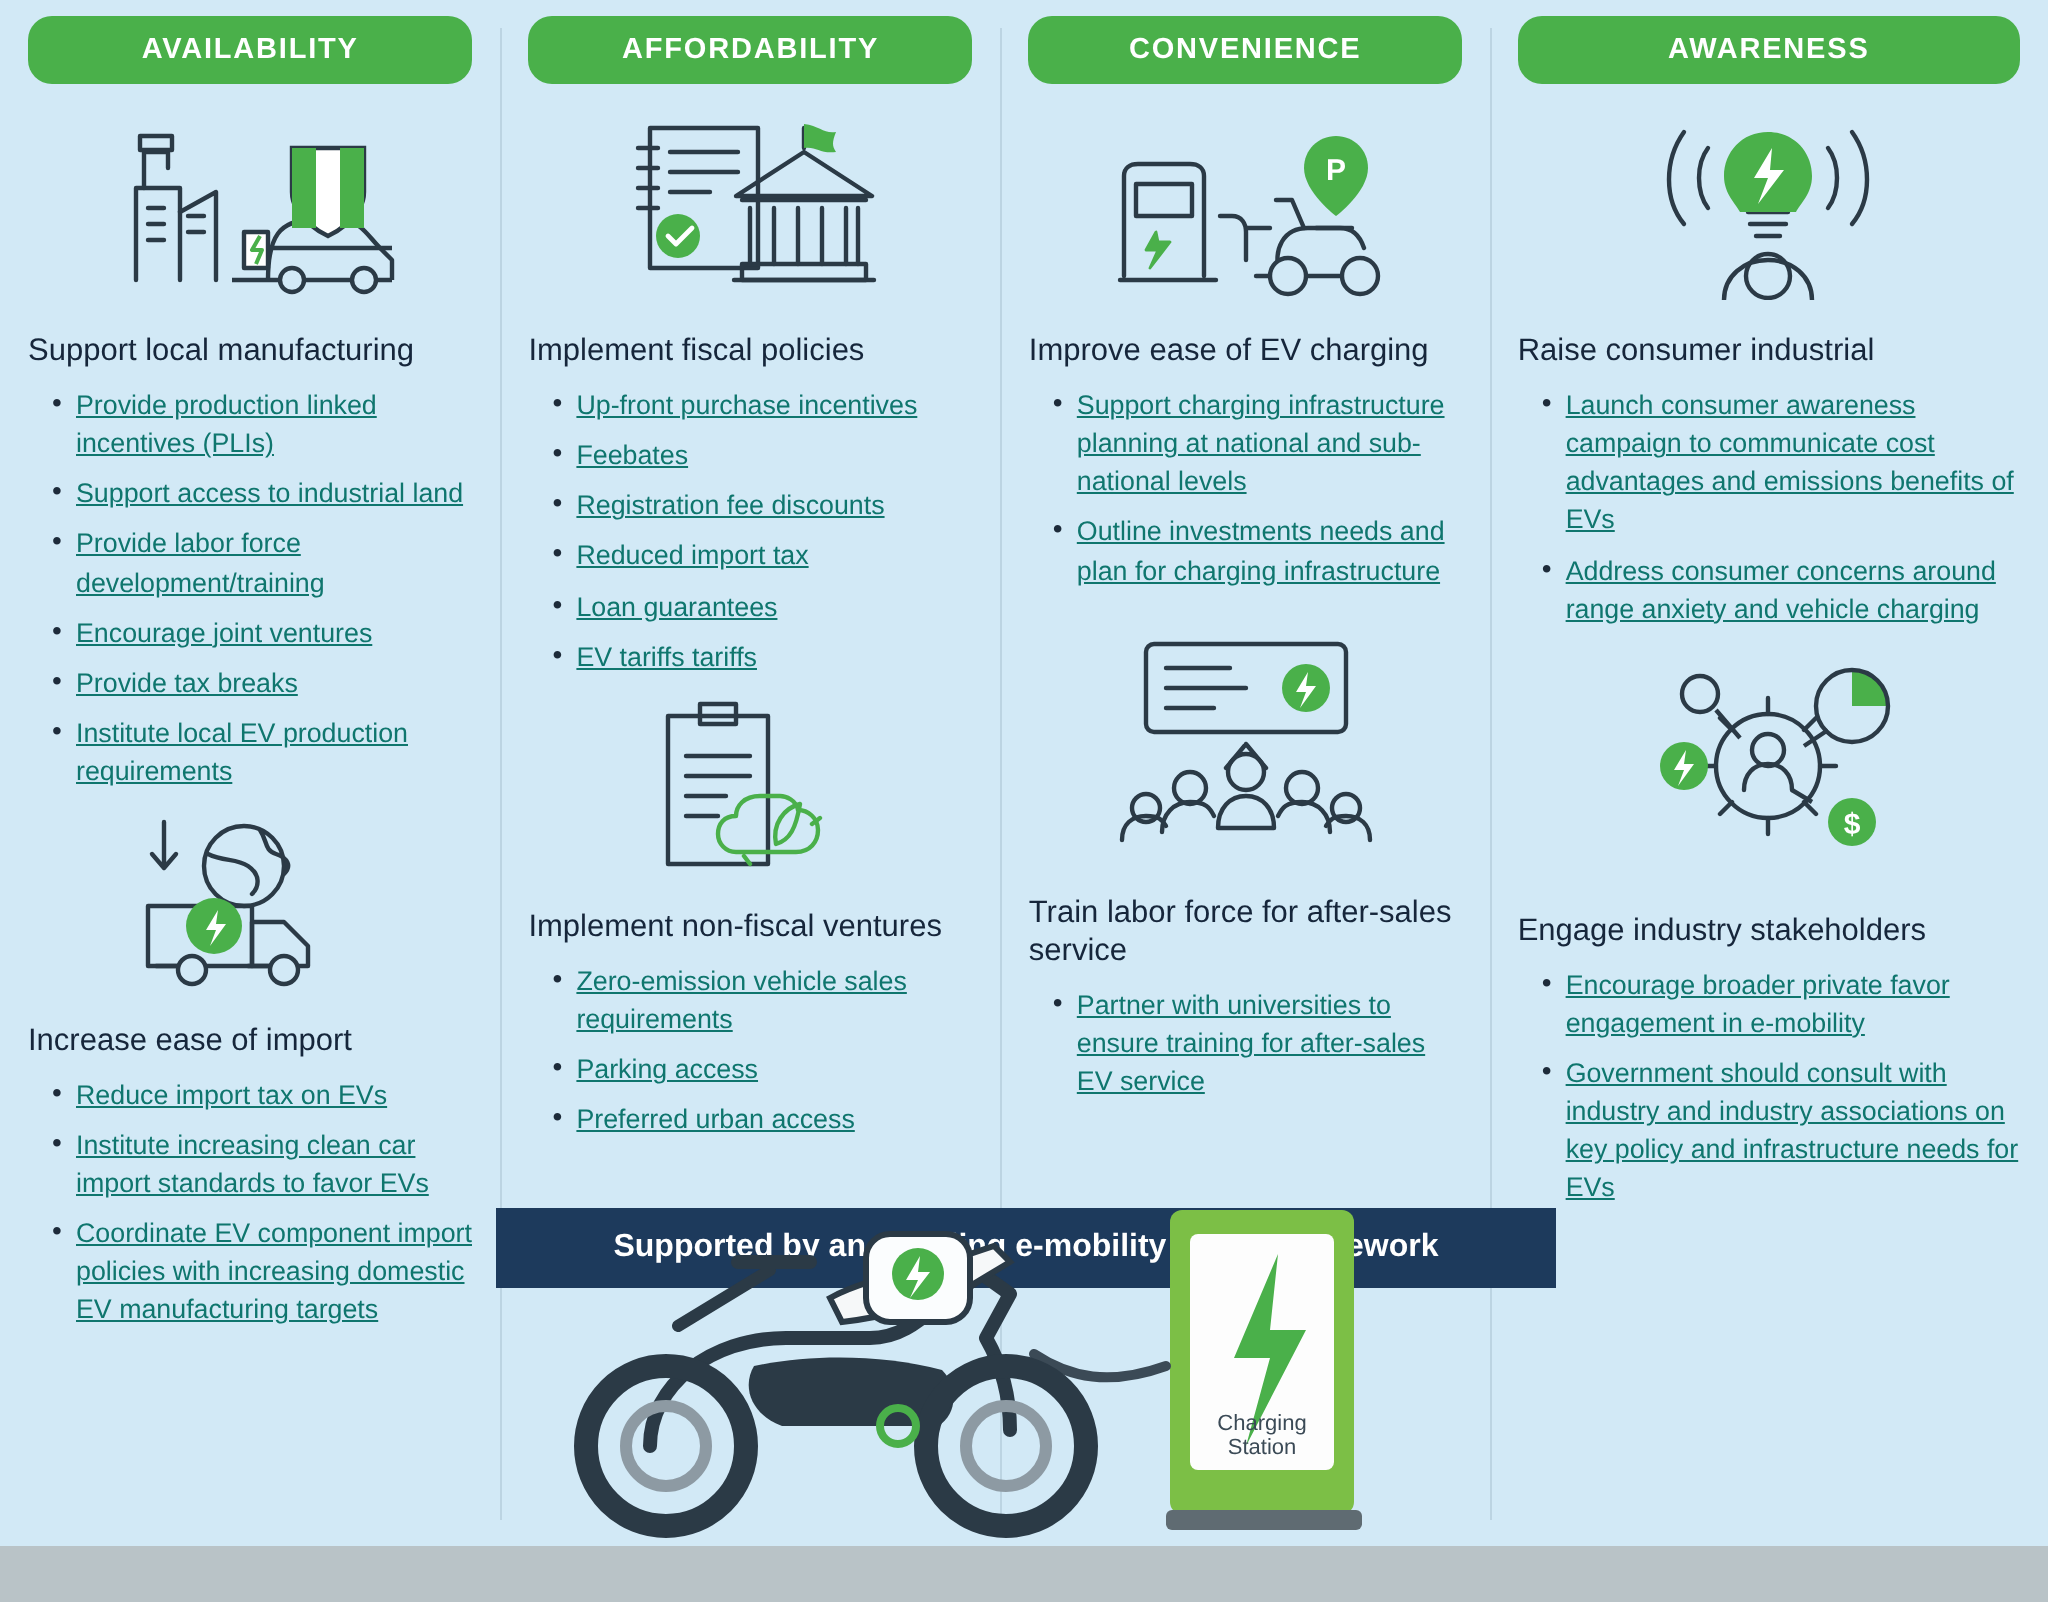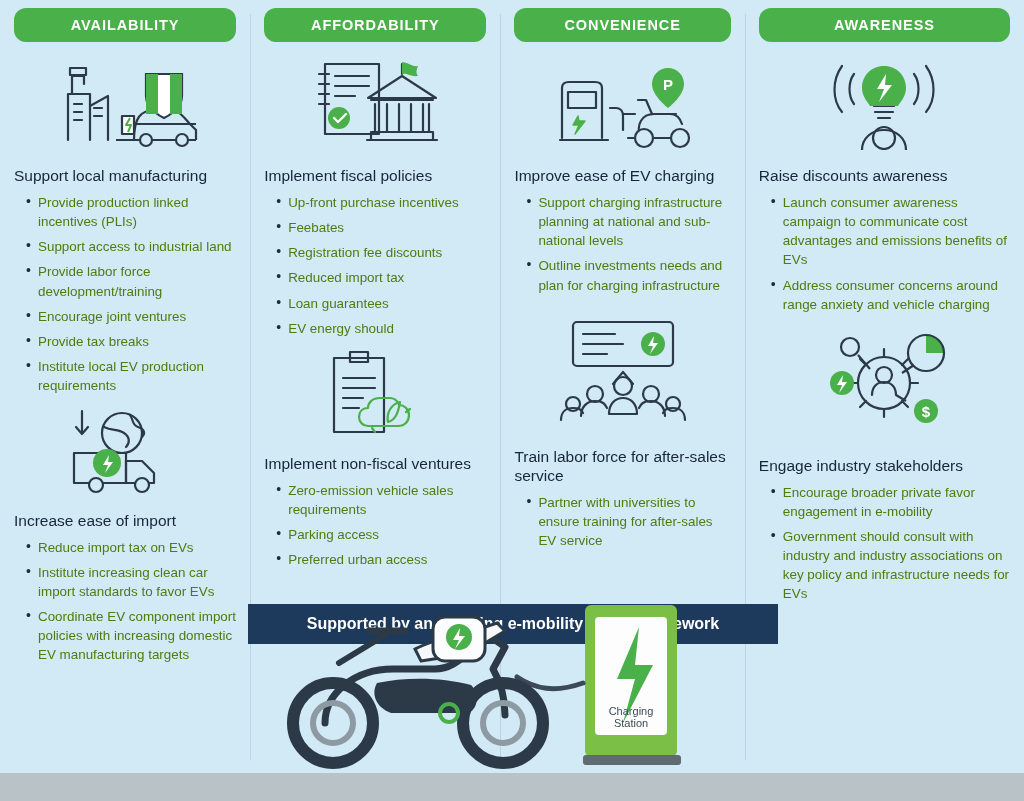--- a/index.html
+++ b/index.html
@@ -60,25 +60,26 @@
     font-weight:normal;
     line-height:1.25;
   }
   ul{
     margin:0 0 6px 0;
     padding-left:14px;
     list-style:none;
   }
   li{
     font-size:13.4px;
-    color:#4d7c0f;
+    color:#0f766e;
     line-height:1.42;
     margin-bottom:6px;
     position:relative;
     padding-left:10px;
+    text-decoration:underline;
   }
   li::before{
     content:"•";
     position:absolute;left:-2px;top:-1px;
     color:#1d2b3a;
     font-size:14px;
   }
   .banner{
     position:absolute;
     left:248px;top:580px;width:530px;
@@ -195,21 +196,21 @@
         </svg>
       </div>
 
       <h3>Implement fiscal policies</h3>
       <ul>
         <li>Up-front purchase incentives</li>
         <li>Feebates</li>
         <li>Registration fee  discounts</li>
         <li>Reduced import tax</li>
         <li>Loan guarantees</li>
-        <li>EV energy should</li>
+        <li>EV tariffs tariffs</li>
       </ul>
 
       <div class="icon-wrap small">
         <svg width="130" height="96" viewBox="0 0 130 96">
           <g fill="none" stroke="#2b3a46" stroke-width="2.2" stroke-linecap="round" stroke-linejoin="round">
             <path d="M24 12 h50 v74 h-50z"></path>
             <path d="M40 6 h18 v10 h-18z"></path>
             <path d="M33 32 h32 M33 42 h32 M33 52 h20 M33 62 h16"></path>
           </g>
           <g fill="none" stroke="#4ab04a" stroke-width="2.2" stroke-linecap="round" stroke-linejoin="round">
@@ -303,21 +304,21 @@
             <path d="M60 52 h20 M61 58 h18 M64 64 h12"></path>
             <circle cx="70" cy="56" r="2" fill="none" stroke="none"></circle>
             <circle cx="70" cy="84" r="11"></circle>
             <path d="M48 96 c0-12 10-20 22-20 s22 8 22 20"></path>
           </g>
           <path d="M70 12 c-13 0-22 10-22 22 c0 9 6 14 8 18 h28 c2-4 8-9 8-18 c0-12-9-22-22-22z" fill="#4ab04a"></path>
           <path d="M72 20 l-9 15 h7 l-5 13 l13-17 h-7z" fill="#fff"></path>
         </svg>
       </div>
 
-      <h3>Raise discounts awareness</h3>
+      <h3>Raise consumer industrial</h3>
       <ul>
         <li>Launch consumer awareness campaign to communicate cost advantages and emissions benefits of EVs</li>
         <li>Address consumer concerns around range anxiety and vehicle charging</li>
       </ul>
 
       <div class="icon-wrap small" style="height:118px;">
         <svg width="140" height="116" viewBox="0 0 140 116">
           <g fill="none" stroke="#2b3a46" stroke-width="2.2" stroke-linecap="round" stroke-linejoin="round">
             <circle cx="70" cy="58" r="26"></circle>
             <circle cx="70" cy="50" r="8"></circle>

